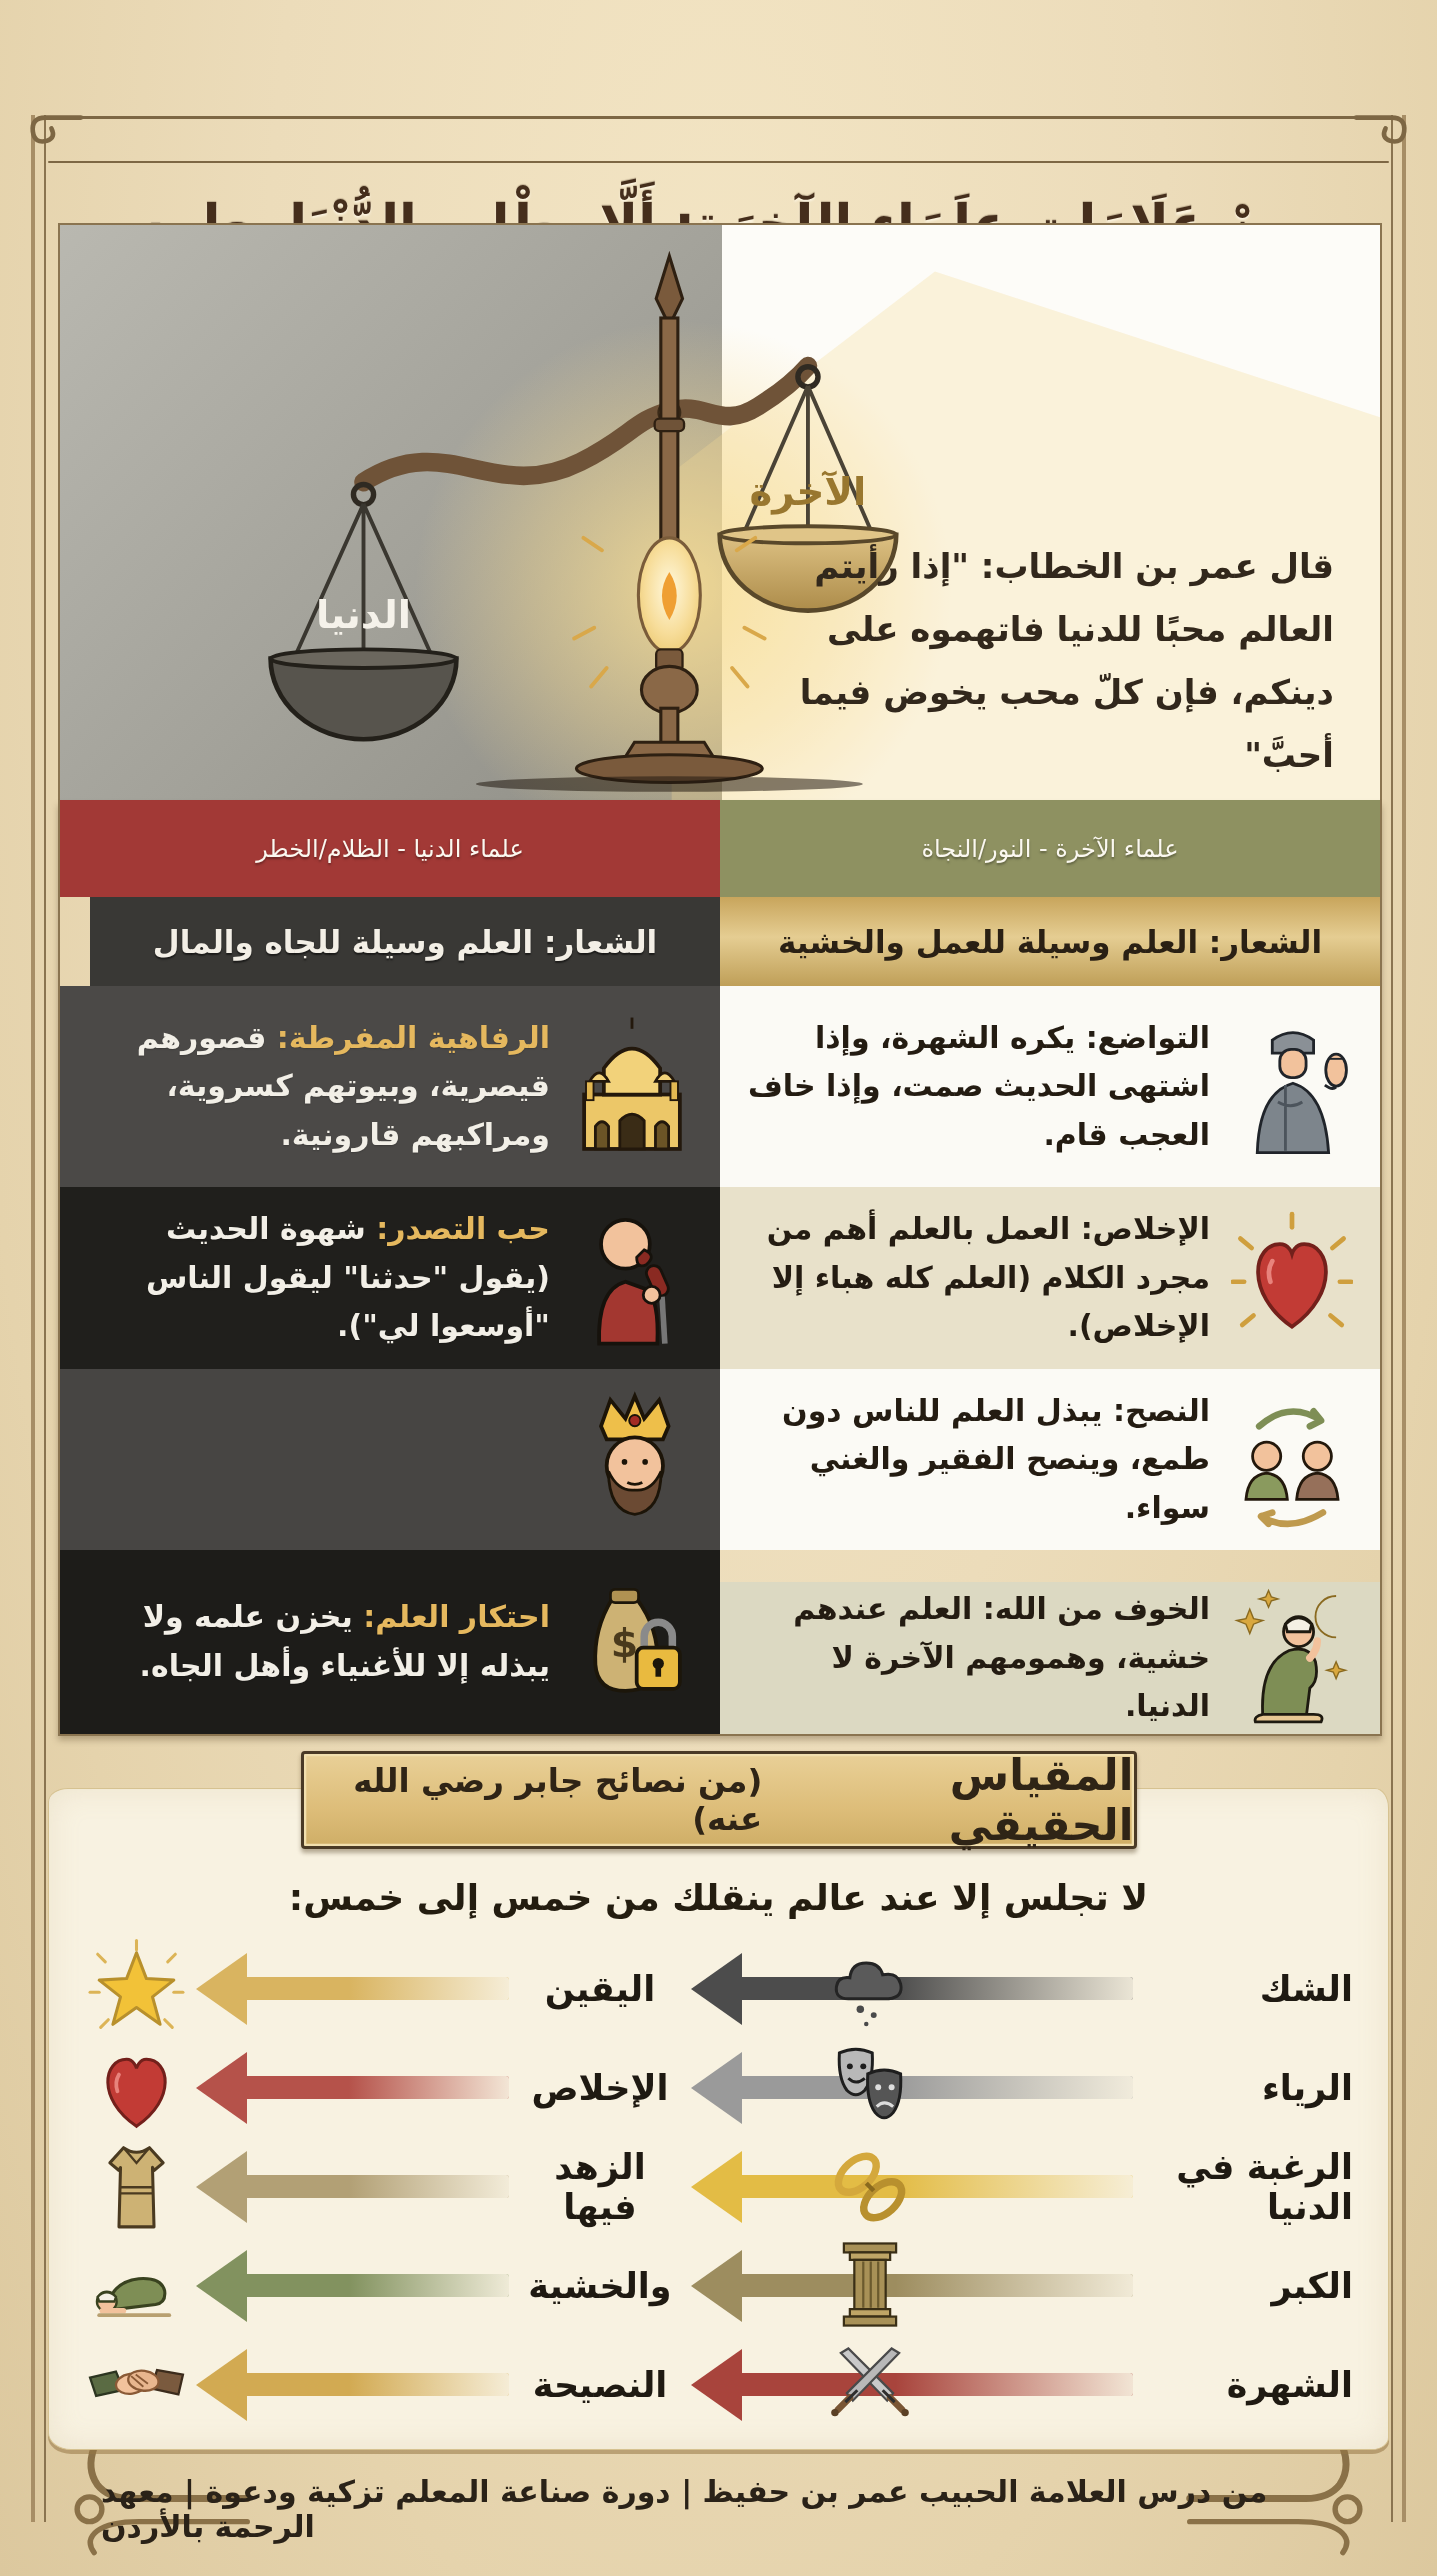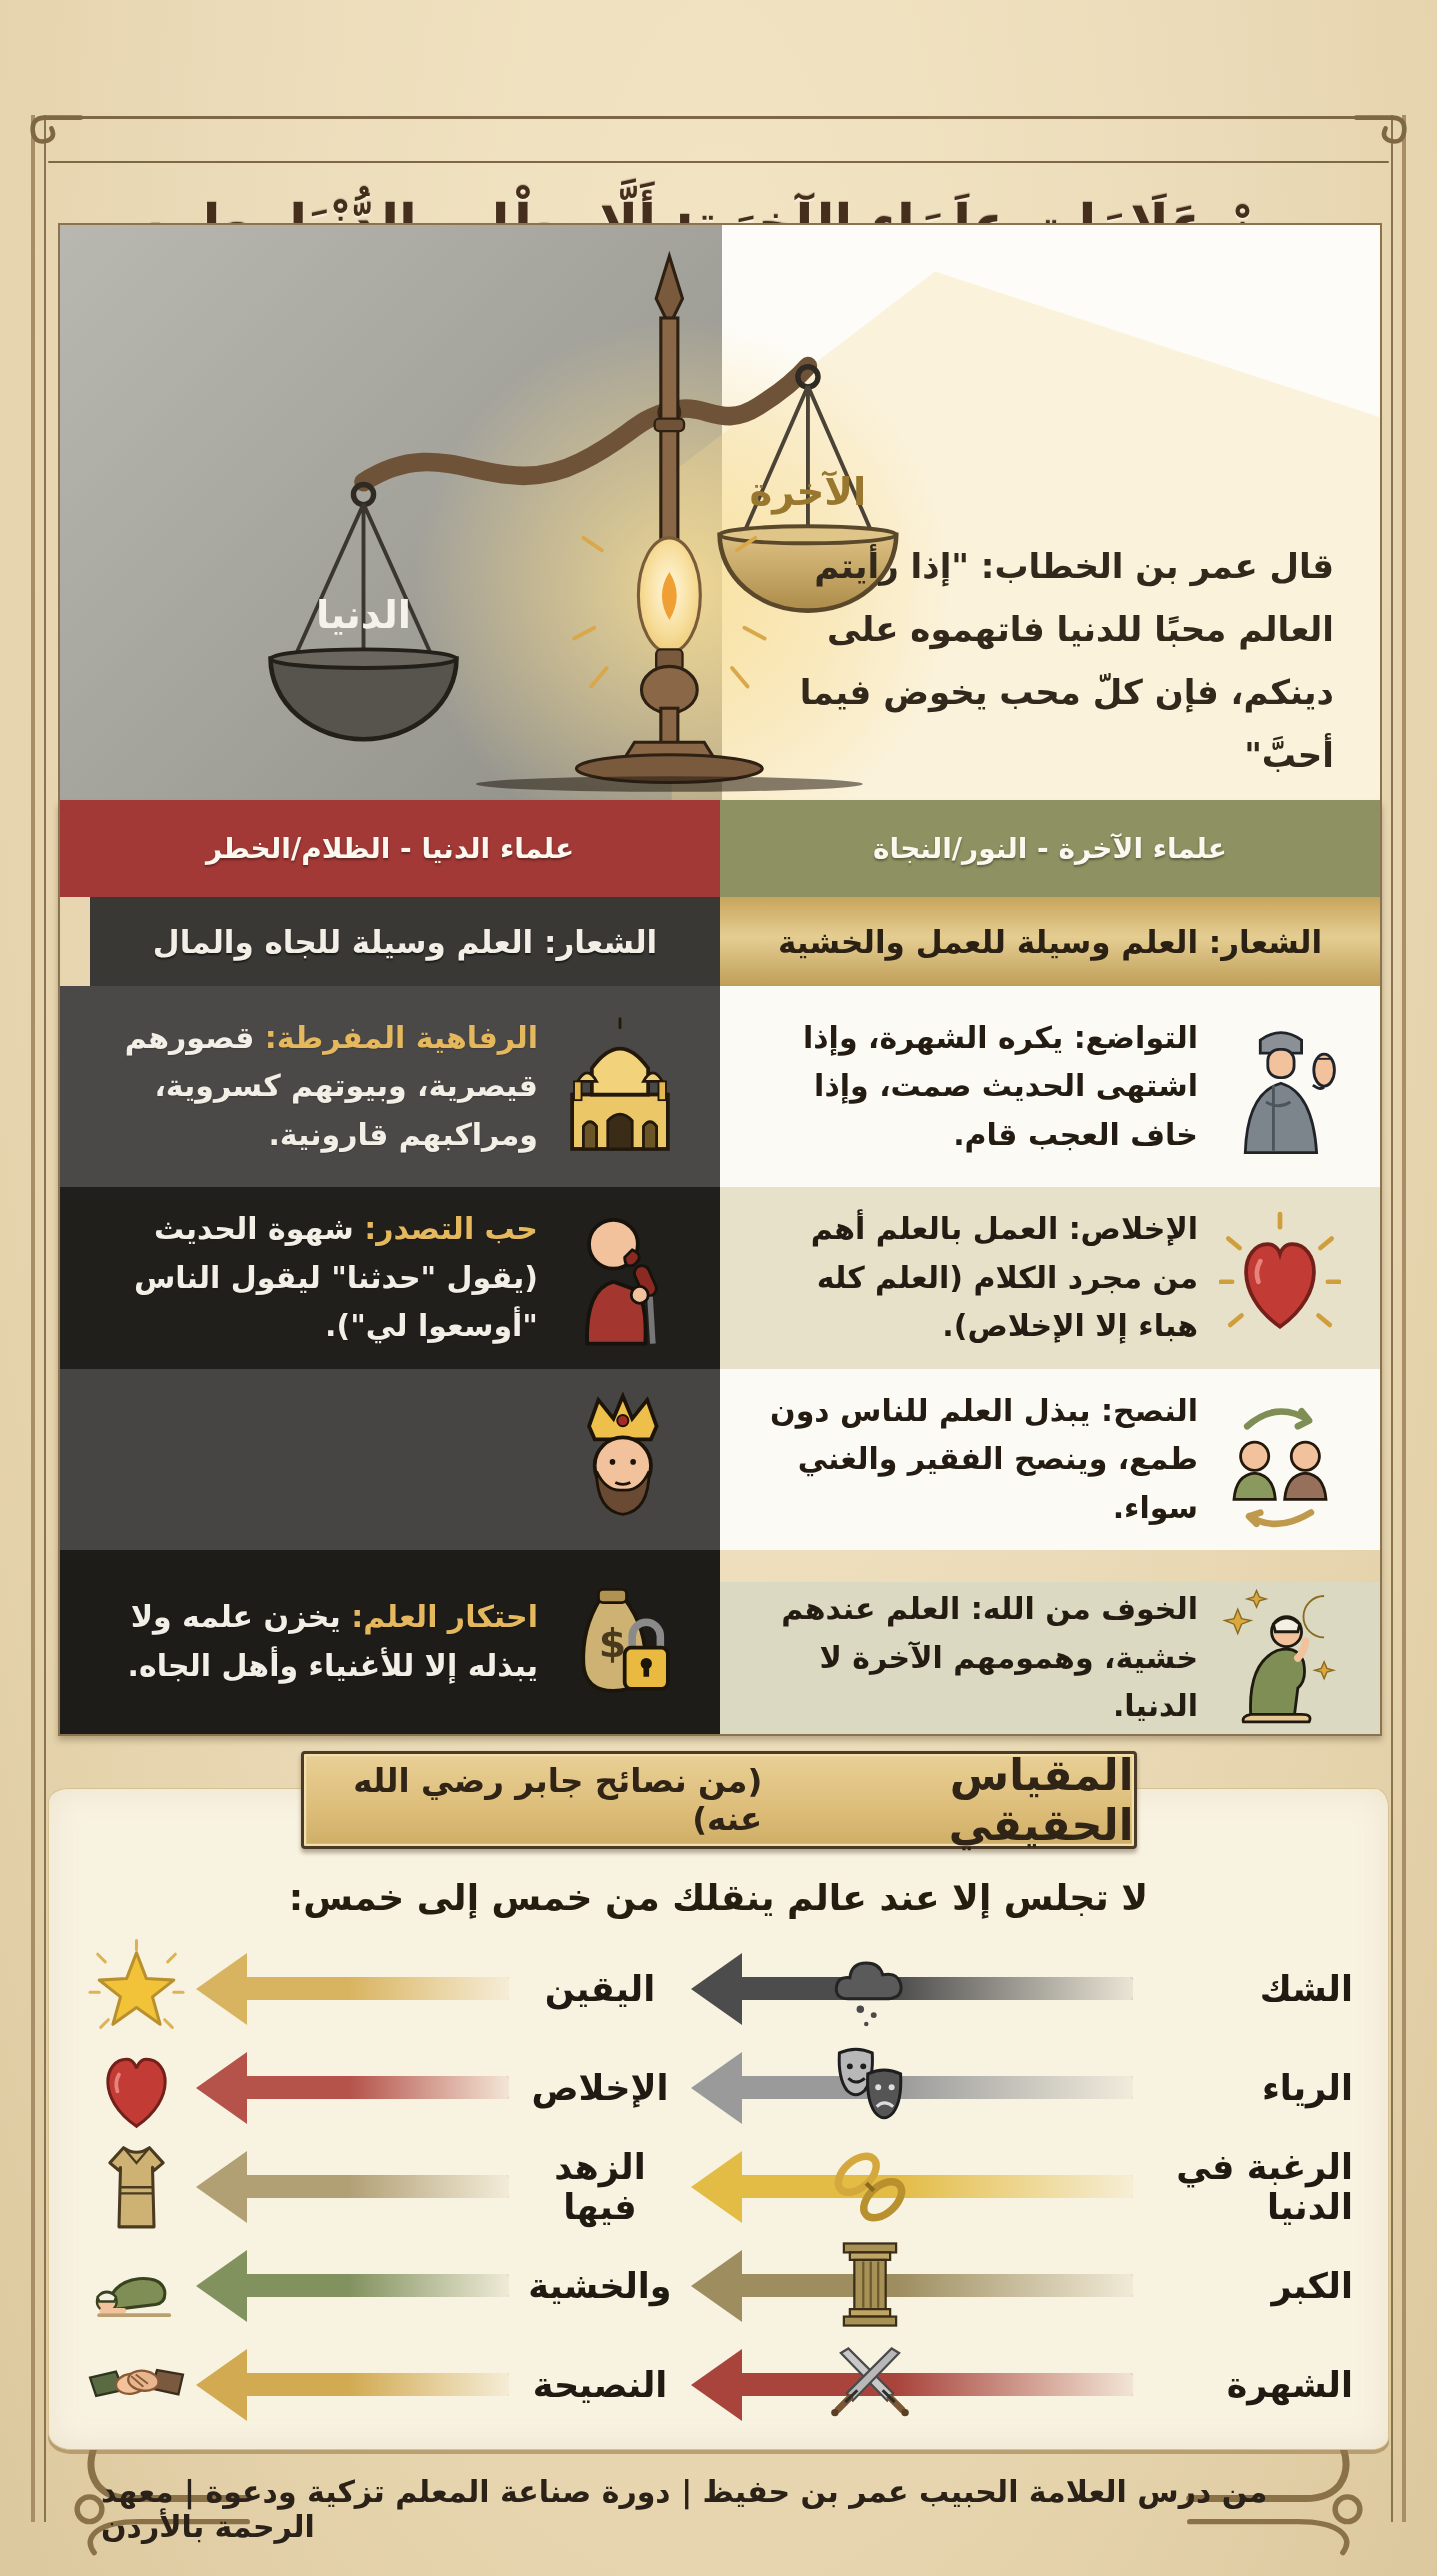--- a/index.html
+++ b/index.html
@@ -34,27 +34,27 @@
   .illus svg.scale{position:absolute;left:0;top:0;}
   .quote{
     position:absolute;right:46px;top:310px;width:573px;text-align:right;
     font-size:34px;font-weight:bold;color:#32281c;line-height:1.85;
   }
   
   .table{position:absolute;left:58px;top:800px;width:1324px;display:grid;
     grid-template-columns:1fr 1fr;grid-template-rows:97px 89px 201px 182px 181px 184px;
     border:2.3px solid #8a7450;border-top:none;box-shadow:0 4.6px 6.2px rgba(90,70,40,.35);}
   .cell{display:flex;align-items:center;}
-  .hdr{justify-content:center;font-size:28px;font-weight:bold;color:#fbf8f0;text-shadow:0 1.5px 2.3px rgba(0,0,0,.35);text-align:center;}
+  .hdr{justify-content:center;font-size:24px;font-weight:normal;color:#fbf8f0;text-shadow:0 1.5px 2.3px rgba(0,0,0,.35);text-align:center;}
   .hdr.akh{background:#8e9161;}
   .hdr.dun{background:#a23936;}
   .slog{justify-content:center;font-size:31px;font-weight:bold;}
   .slog.akh{background:linear-gradient(180deg,#c8a55c 0%,#e5cd92 45%,#bf9f58 100%);color:#2a2014;}
   .slog.dun{background:#393835;color:#f3efe6;text-shadow:0 1.5px 1.5px rgba(0,0,0,.5);margin-left:30px;}
-  .body-cell{padding:0 38px;gap:20px;}
+  .body-cell{padding:0 26px;gap:20px;}
   .body-cell .txt{flex:1;text-align:right;font-size:30px;font-weight:bold;line-height:1.62;}
   .body-cell .ic{flex:0 0 124px;display:flex;align-items:center;justify-content:center;}
   .body-cell .ic svg{width:122px;height:152px;}
   .akh-r1{background:#fbfaf5;color:#241c12;}
   .akh-r2{background:#e8e1ca;color:#241c12;}
   .akh-r3{background:#fbfaf5;color:#241c12;}
   .akh-r4{background:#dcd9c2;color:#241c12;margin-top:32px;}
   .dun-r1{background:#4b4947;color:#f2efe7;}
   .dun-r2{background:#201f1c;color:#f2efe7;}
   .dun-r3{background:#474543;color:#f2efe7;}

